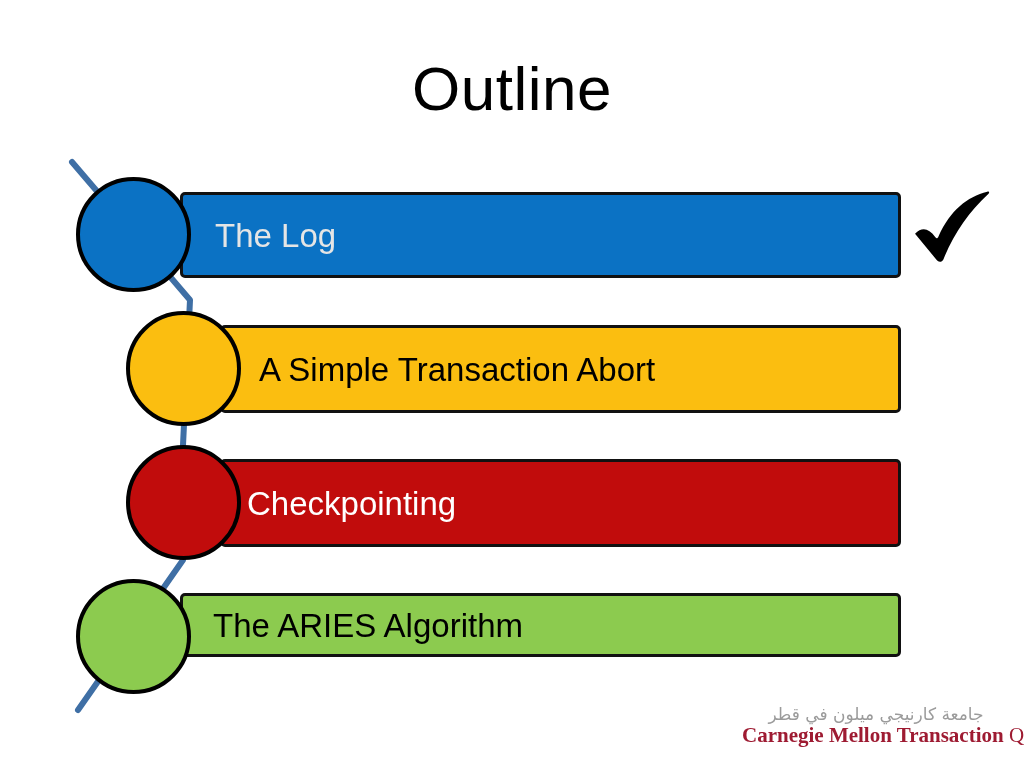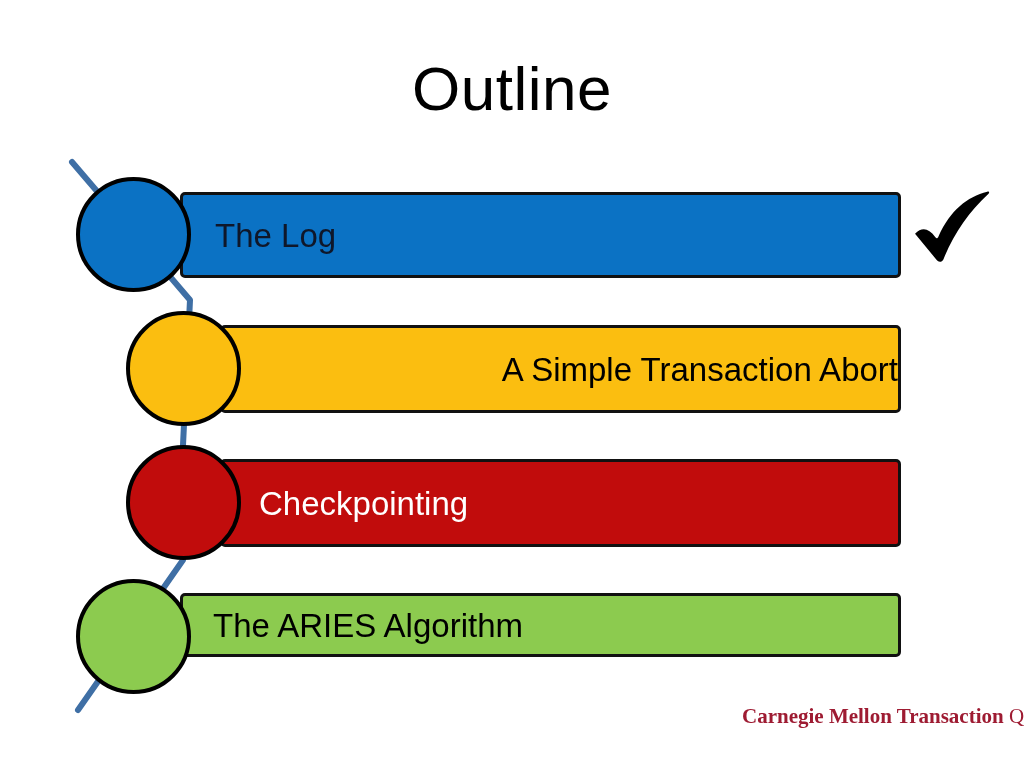--- a/index.html
+++ b/index.html
@@ -67,29 +67,29 @@
   }
   .circle {
     position: absolute;
     border: 4px solid #000000;
     border-radius: 50%;
     box-sizing: border-box;
   }
 
   
   .row-1 .bar { left: 180px; top: 192px; width: 721px; height: 86px; background: #0B72C4; }
-  .row-1 .bar .bar-label { color: #0f172a; margin-left: 32px; }
+  .row-1 .bar .bar-label { color: #e5e5e5; margin-left: 32px; }
   .row-1 .circle { left: 76px; top: 177px; width: 115px; height: 115px; background: #0B72C4; }
 
-  .row-2 .bar { left: 220px; top: 325px; width: 681px; height: 88px; background: #FBBE10; justify-content: flex-end; }
+  .row-2 .bar { left: 220px; top: 325px; width: 681px; height: 88px; background: #FBBE10; }
   .row-2 .bar .bar-label { color: #000000; margin-left: 36px; }
   .row-2 .circle { left: 126px; top: 311px; width: 115px; height: 115px; background: #FBBE10; }
 
   .row-3 .bar { left: 220px; top: 459px; width: 681px; height: 88px; background: #C10C0C; }
-  .row-3 .bar .bar-label { color: #FFFFFF; margin-left: 36px; }
+  .row-3 .bar .bar-label { color: #FFFFFF; margin-left: 24px; }
   .row-3 .circle { left: 126px; top: 445px; width: 115px; height: 115px; background: #C10C0C; }
 
   .row-4 .bar { left: 180px; top: 593px; width: 721px; height: 64px; background: #8CCB4F; }
   .row-4 .bar .bar-label { color: #000000; margin-left: 30px; }
   .row-4 .circle { left: 76px; top: 579px; width: 115px; height: 115px; background: #8CCB4F; }
 
   
   #checkmark {
     position: absolute;
     left: 910px;
@@ -168,19 +168,20 @@
       <span class="bar-label">The ARIES Algorithm</span>
     </div>
     <div class="circle"></div>
   </div>
 
   <svg id="checkmark" viewBox="0 0 100 100">
     <path d="M6 52 C14 44, 22 45, 30 56 C31 58, 33 58, 34 55 C48 24, 68 8, 92 2 C94 1.4, 95 3, 93.5 4.4 C70 26, 52 52, 40 82 C38.5 86, 34 86.5, 31.5 83 Z" fill="#000000"></path>
   </svg>
 
   <div id="logo">
+    <div id="logo-arabic">جامعة كارنيجي ميلون في قطر</div>
     <div id="logo-wordmark">
       <span id="logo-cmu">Carnegie Mellon Transaction</span>
       <span id="logo-qatar">Qatar</span>
     </div>
   </div>
 
 </div>
 
 </body></html>

